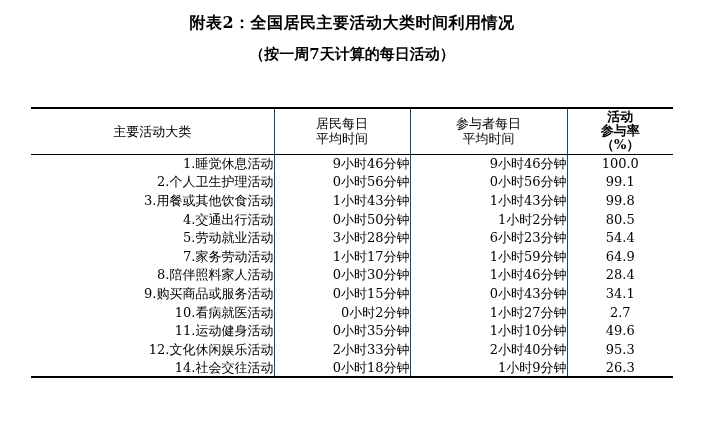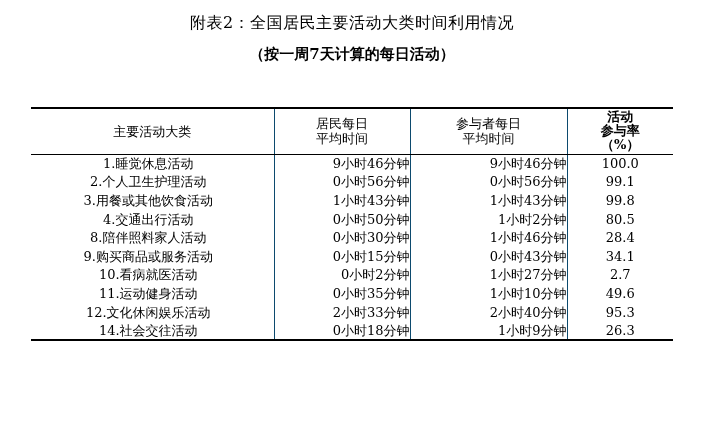--- a/index.html
+++ b/index.html
@@ -8,21 +8,21 @@
     position:relative;
     width:719px; height:431px;
     background:#ffffff;
     color:#000000;
     font-family:"DejaVu Serif","Liberation Serif",serif;
     overflow:hidden;
   }
   .title {
     position:absolute; top:13px; left:31px; width:642px;
     text-align:center;
-    font-size:16px; font-weight:normal;
+    font-size:16px; font-weight:bold;
     letter-spacing:0.5px;
   }
   .subtitle {
     position:absolute; top:45px; left:31px; width:642px;
     text-align:center;
     font-size:15px; font-weight:bold;
   }
   table.tu {
     position:absolute; left:31px; top:107px;
     width:642px;
@@ -43,21 +43,21 @@
   table.tu td {
     height:18.6px;
     padding:0;
     line-height:1;
     vertical-align:middle;
     white-space:nowrap;
   }
   .c2, .c3, .c4 { border-left:1px solid #0c4a6e; }
   .hdr-line { display:block; line-height:15px; }
   .hdr-line-sm { display:block; line-height:14px;font-weight:bold; }
-  td.activity { text-align:center; padding-left:0; text-indent:-8px; }
+  td.activity { text-align:right; padding-left:0; text-indent:-8px; }
   td.timeval  { text-align:right; padding-right:3px; }
   td.rateval  { text-align:center; padding-right:4px;margin-left:30px; }
 </style>
 </head>
 <body>
 
 <div class="page">
 
   <div class="title">附表2：全国居民主要活动大类时间利用情况</div>
   <div class="subtitle">（按一周7天计算的每日活动）</div>
@@ -108,20 +108,32 @@
         <td class="c3 timeval">1小时43分钟</td>
         <td class="c4 rateval">99.8</td>
       </tr>
       <tr>
         <td class="c1 activity">4.交通出行活动</td>
         <td class="c2 timeval">0小时50分钟</td>
         <td class="c3 timeval">1小时2分钟</td>
         <td class="c4 rateval">80.5</td>
       </tr>
       <tr>
+        <td class="c1 activity">5.劳动就业活动</td>
+        <td class="c2 timeval">3小时28分钟</td>
+        <td class="c3 timeval">6小时23分钟</td>
+        <td class="c4 rateval">54.4</td>
+      </tr>
+      <tr>
+        <td class="c1 activity">7.家务劳动活动</td>
+        <td class="c2 timeval">1小时17分钟</td>
+        <td class="c3 timeval">1小时59分钟</td>
+        <td class="c4 rateval">64.9</td>
+      </tr>
+      <tr>
         <td class="c1 activity">8.陪伴照料家人活动</td>
         <td class="c2 timeval">0小时30分钟</td>
         <td class="c3 timeval">1小时46分钟</td>
         <td class="c4 rateval">28.4</td>
       </tr>
       <tr>
         <td class="c1 activity">9.购买商品或服务活动</td>
         <td class="c2 timeval">0小时15分钟</td>
         <td class="c3 timeval">0小时43分钟</td>
         <td class="c4 rateval">34.1</td>

